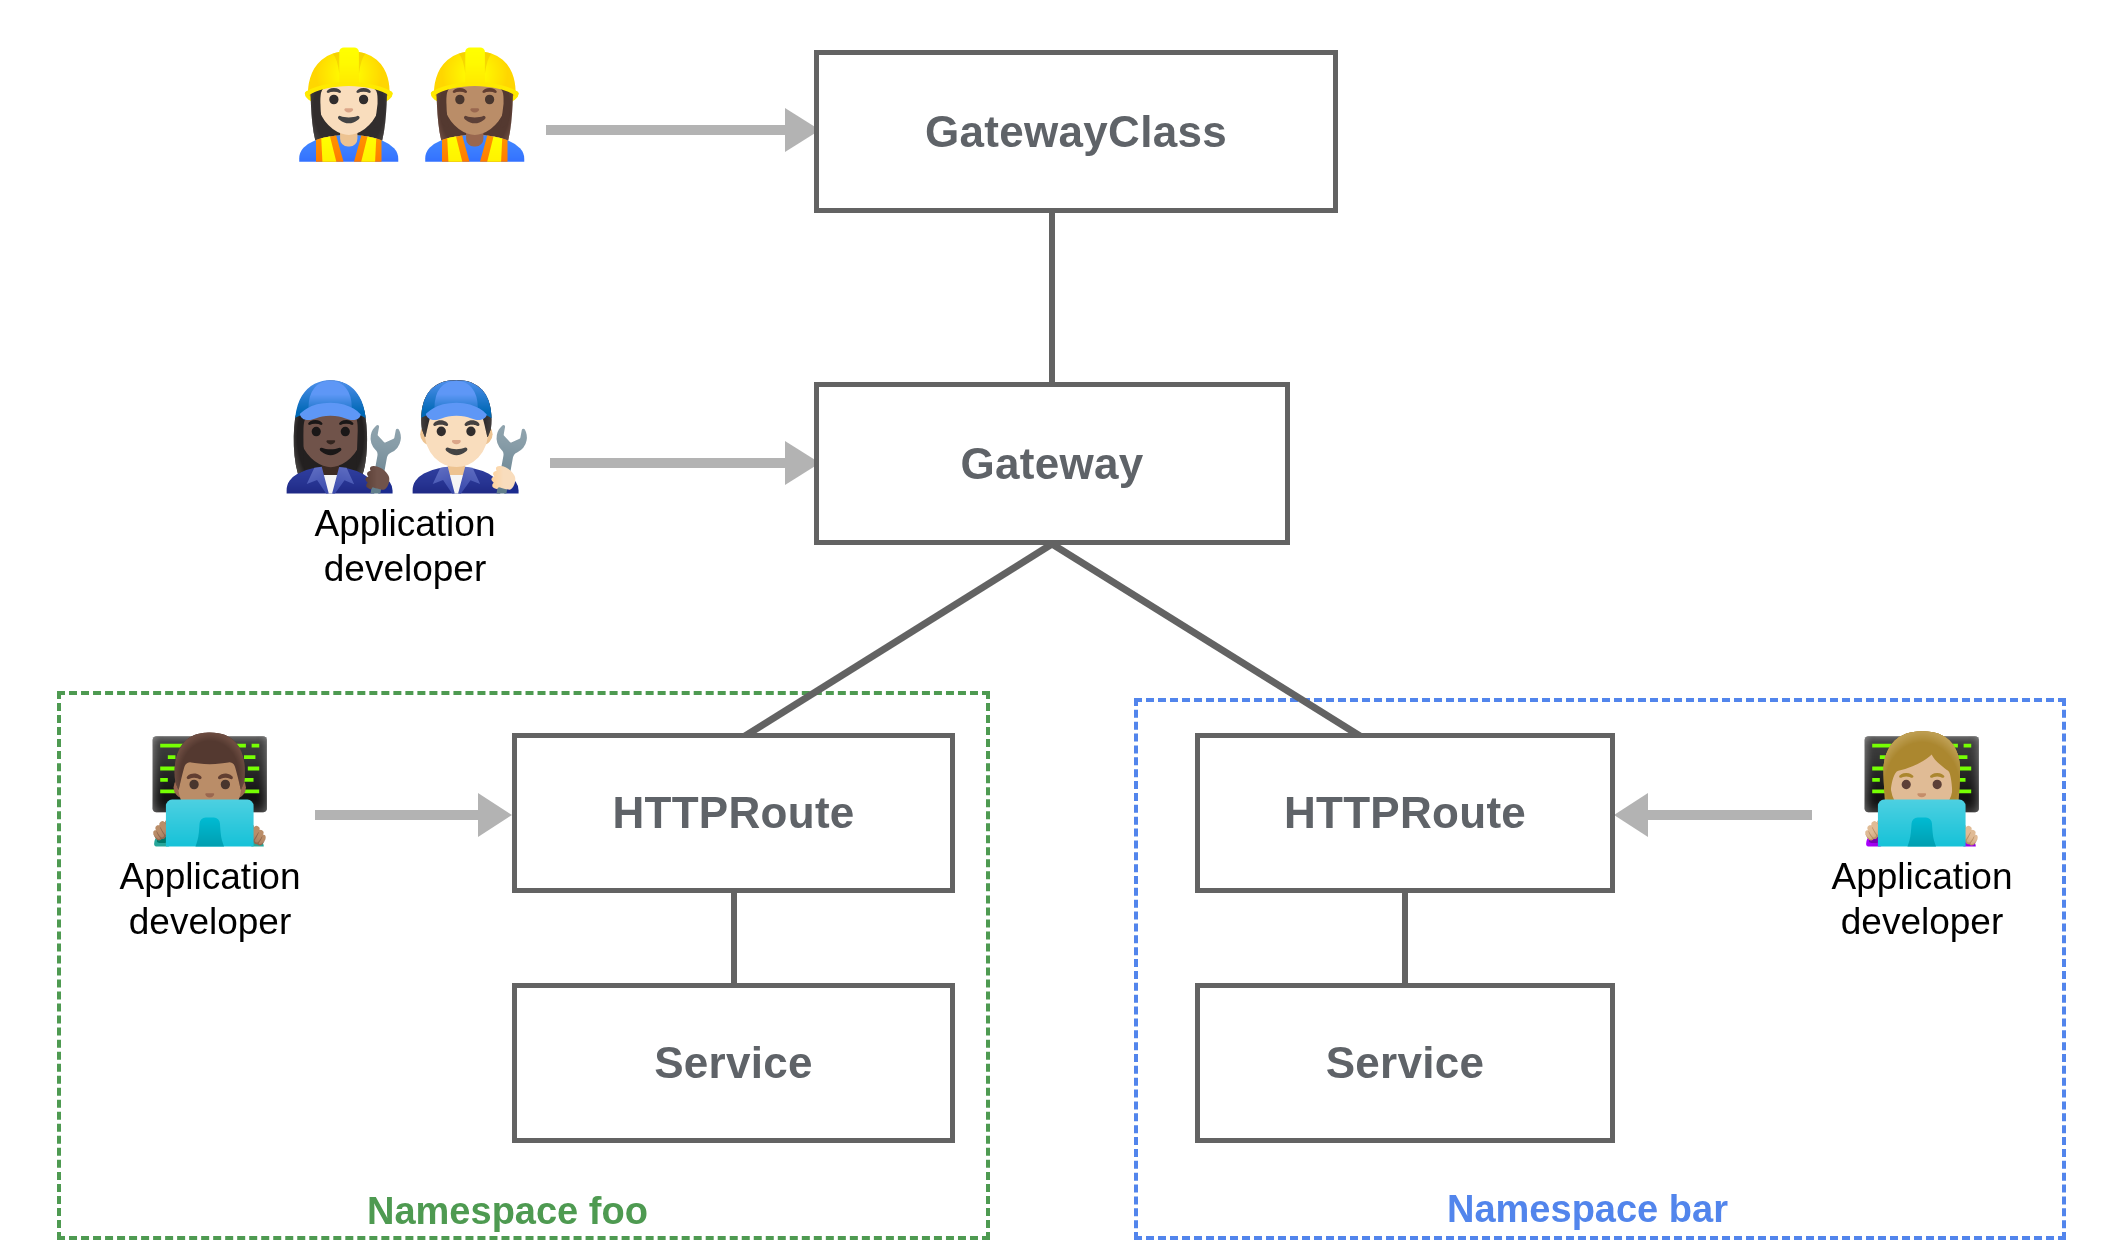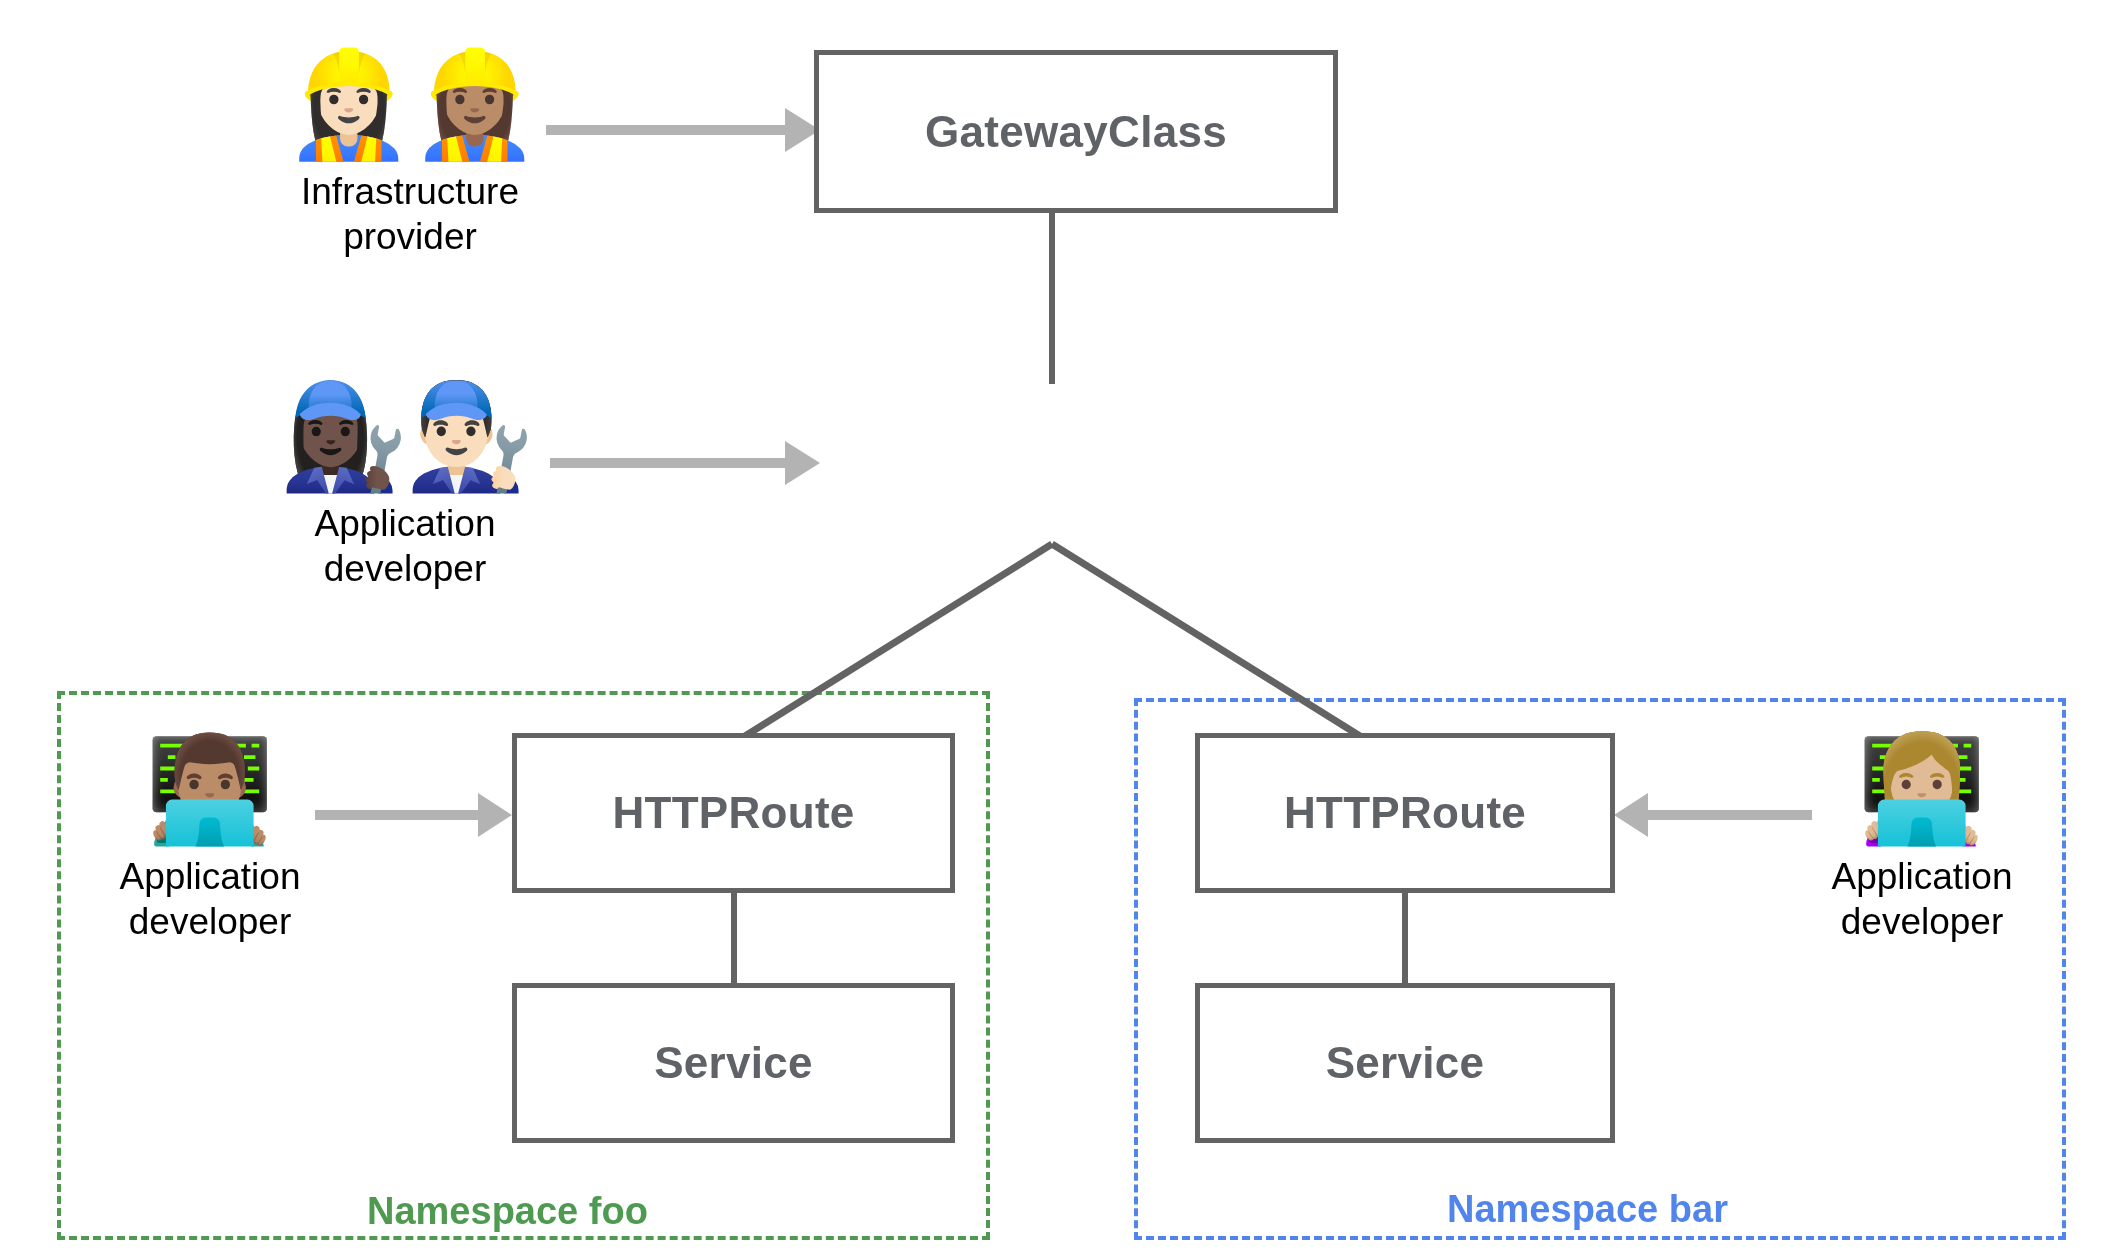--- a/index.html
+++ b/index.html
@@ -123,41 +123,42 @@
     <g>
       <line x1="1648" y1="815" x2="1812" y2="815" stroke="#b3b3b3" stroke-width="10"></line>
       <polygon points="1648,793 1614,815 1648,837" fill="#b3b3b3"></polygon>
     </g>
   </svg>
 
   <div class="node-box" style="left:814px; top:50px; width:524px; height:163px;">
     <span class="node-label">GatewayClass</span>
   </div>
 
+  <div class="node-box" style="left:814px; top:382px; width:476px; height:163px;">
+    <span class="node-label">Gateway</span>
+  </div>
 
   <div class="node-box" style="left:512px; top:733px; width:443px; height:160px;">
     <span class="node-label">HTTPRoute</span>
   </div>
 
   <div class="node-box" style="left:512px; top:983px; width:443px; height:160px;">
     <span class="node-label">Service</span>
   </div>
 
   <div class="node-box" style="left:1195px; top:733px; width:420px; height:160px;">
     <span class="node-label">HTTPRoute</span>
   </div>
 
   <div class="node-box" style="left:1195px; top:983px; width:420px; height:160px;">
     <span class="node-label">Service</span>
   </div>
 
   <div class="persona" style="left:280px; top:50px; width:260px;">
     <div class="persona-emojis">👷🏻‍♀️👷🏽‍♀️</div>
-    <div class="persona-caption">Infrastructure
-provider</div>
   </div>
 
   <div class="persona" style="left:280px; top:382px; width:250px;">
     <div class="persona-emojis">👩🏿‍🔧👨🏻‍🔧</div>
     <div class="persona-caption">Application
 developer</div>
   </div>
 
   <div class="persona" style="left:100px; top:735px; width:220px;">
     <div class="persona-emojis single">👨🏽‍💻</div>

